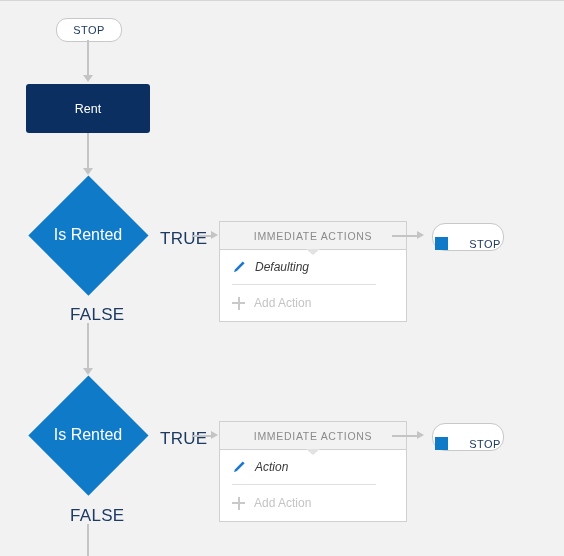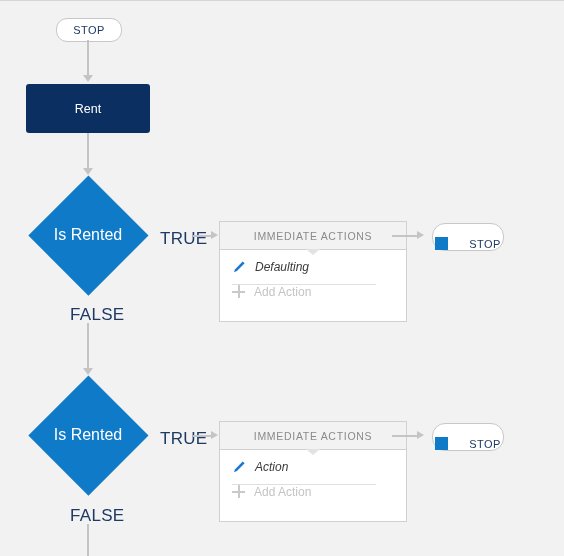--- a/index.html
+++ b/index.html
@@ -164,20 +164,21 @@
   }
   .action-label {
     font-size: 12px;
     color: #3a3a3a;
     margin-left: 9px;
     font-style: italic;
   }
   .add-row {
     height: 36px;
     display: flex;
+    align-items: center;
     padding-left: 12px;
     box-sizing: border-box;
   }
   .add-label {
     font-size: 12px;
     color: #c4c4c4;
     margin-left: 9px;
   }
   .plus-icon {
     position: relative;

